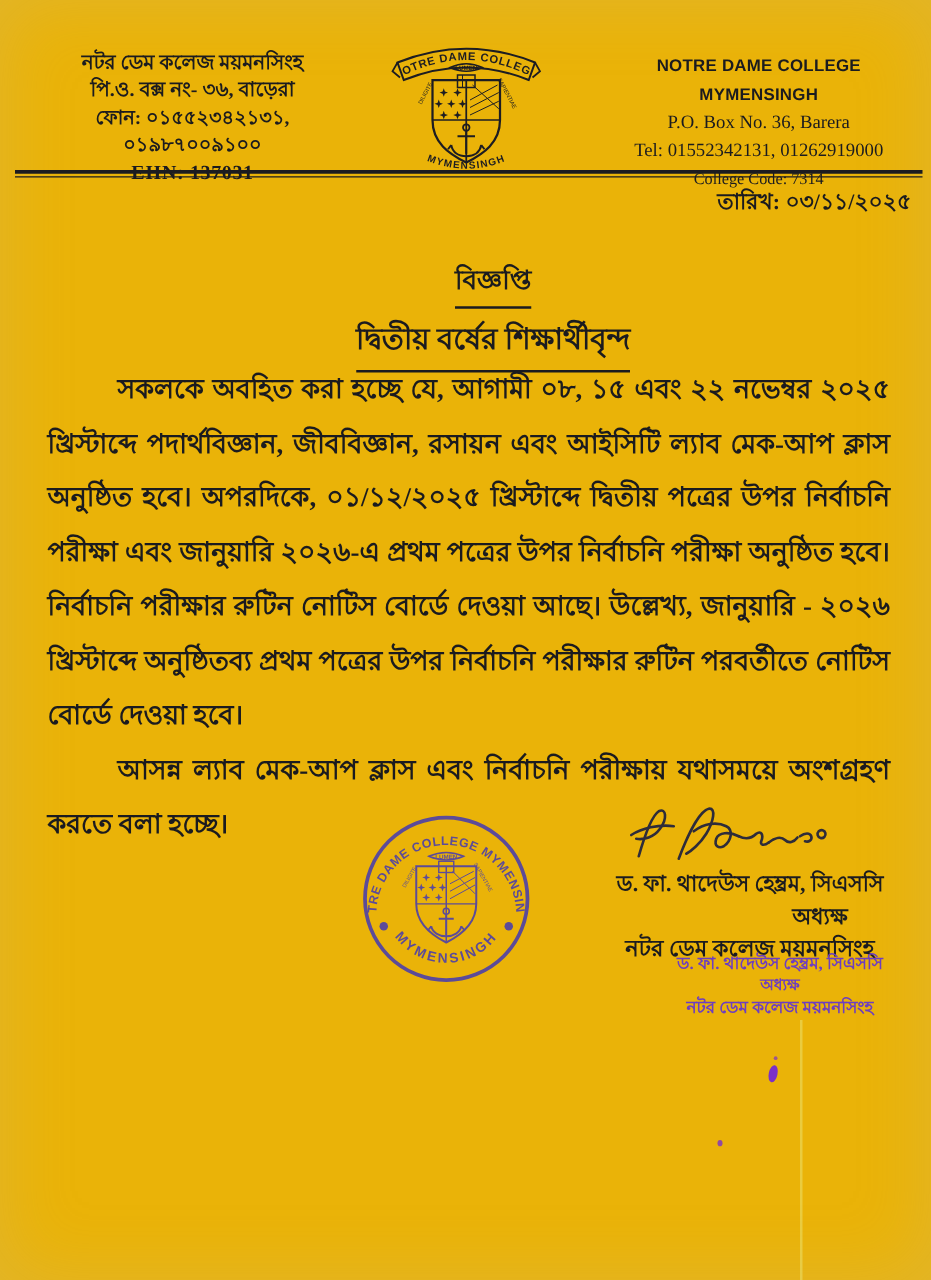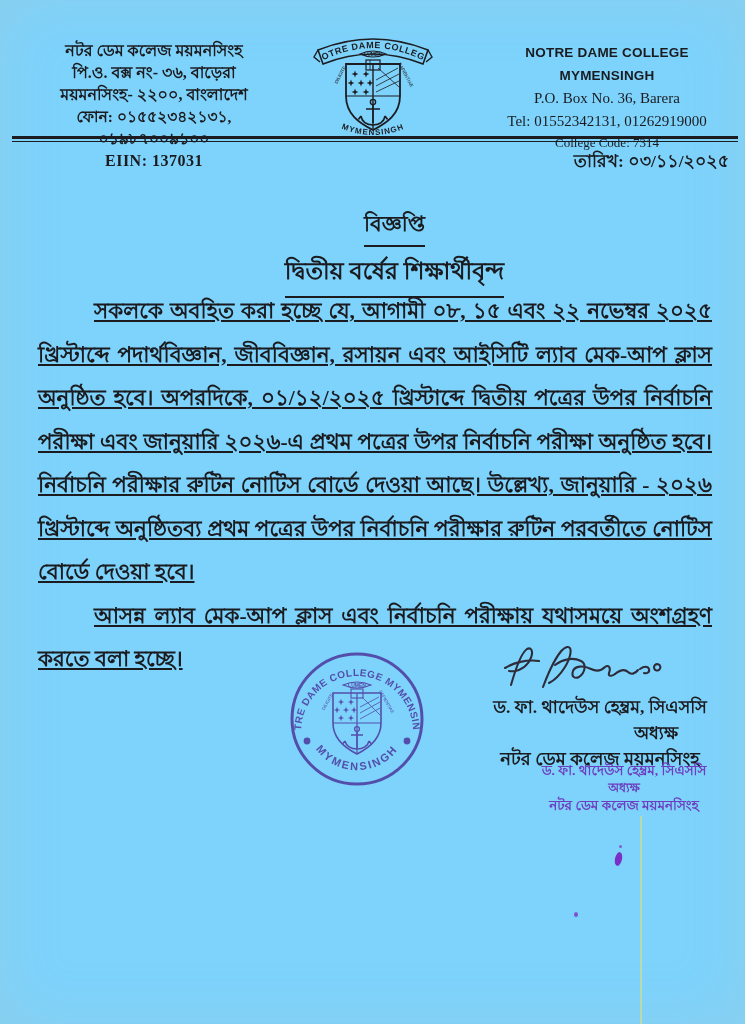--- a/index.html
+++ b/index.html
@@ -1,18 +1,18 @@
 <!DOCTYPE html>
 <html><head>
 <meta charset="utf-8">
 <style>
   html,body{margin:0;padding:0;background:#e9e9e7;}
   .page{
     position:relative;width:745px;height:1024px;margin:0 auto;
-    background:#7dd3fc;overflow:hidden;color:#1b1b1f;
+    background:#eab308;overflow:hidden;color:#1b1b1f;
     font-family:"Liberation Serif","DejaVu Serif",serif;
     box-shadow:inset 0 0 60px rgba(190,190,182,.22);
   }
   
   .hdr-left{position:absolute;left:26px;top:40px;width:256px;text-align:center;
     font-weight:700;font-size:16px;line-height:22px;}
   .hdr-left .sm{font-size:15.5px;}
   .hdr-left .eiin{font-size:16px;letter-spacing:.5px;}
   .hdr-logo{position:absolute;left:310px;top:24px;width:126px;height:116px;}
   .hdr-right{position:absolute;left:476px;top:42px;width:262px;text-align:center;
@@ -27,21 +27,21 @@
   .date-row{position:absolute;right:16px;top:148px;font-weight:700;font-size:17.5px;margin-left:17px;}
   .title-block{position:absolute;left:0;right:0;top:208px;text-align:center;margin-left:44px;}
   .title-block .t1{display:inline-block;font-weight:700;font-size:21px;
     border-bottom:2px solid #1b1b1f;padding-bottom:2px;}
   .title-block .t2{display:block;margin-top:6px;}
   .title-block .t2 span{display:inline-block;font-weight:700;font-size:23.5px;
     border-bottom:2px solid #1b1b1f;padding-bottom:4px;}
   
   .body-text{position:absolute;left:38px;right:33px;top:290px;
     font-size:21.5px;font-weight:700;line-height:43.5px;text-align:justify;}
-  .body-text p{margin:0;text-indent:56px;text-decoration:underline;}
+  .body-text p{margin:0;text-indent:56px;}
   
   .seal{position:absolute;left:287px;top:649px;width:140px;height:140px;opacity:.92;}
   .sig-svg{position:absolute;left:497px;top:641px;width:178px;height:56px;}
   .sig-black{position:absolute;left:478px;top:694px;width:244px;text-align:center;
     font-weight:700;font-size:17.5px;line-height:26px;}
   .sig-black .role{transform:translateX(56px);}
   .sig-black .org{font-size:18px;}
   .sig-purple{position:absolute;left:524px;top:762px;width:200px;text-align:center;
     color:#6d3ec0;font-weight:700;font-size:13.5px;line-height:17.5px;}
   .sig-purple .role{font-size:12.5px;}
@@ -57,21 +57,20 @@
   svg text{font-family:"Liberation Sans","DejaVu Sans",sans-serif;}
 </style>
 </head>
 <body>
 
 <div class="page">
 
   <div class="hdr-left">
     <div>নটর ডেম কলেজ ময়মনসিংহ</div>
     <div>পি.ও. বক্স নং- ৩৬, বাড়েরা</div>
-    <div>ময়মনসিংহ- ২২০০, বাংলাদেশ</div>
     <div class="sm">ফোন: ০১৫৫২৩৪২১৩১, ০১৯৮৭০০৯১০০</div>
     <div class="eiin">EIIN: 137031</div>
   </div>
 
   <div class="hdr-logo">
     <svg viewBox="0 0 126 116" width="126" height="116">
       <g stroke="#1d1d22" fill="none" stroke-width="1.4">
 
         <path d="M8,26 Q63,4 118,26 L113,40 Q63,20 13,40 Z" stroke-width="1.6"></path>
         <path d="M8,26 l-4,7 6,5 M118,26 l4,7 -6,5"></path>

